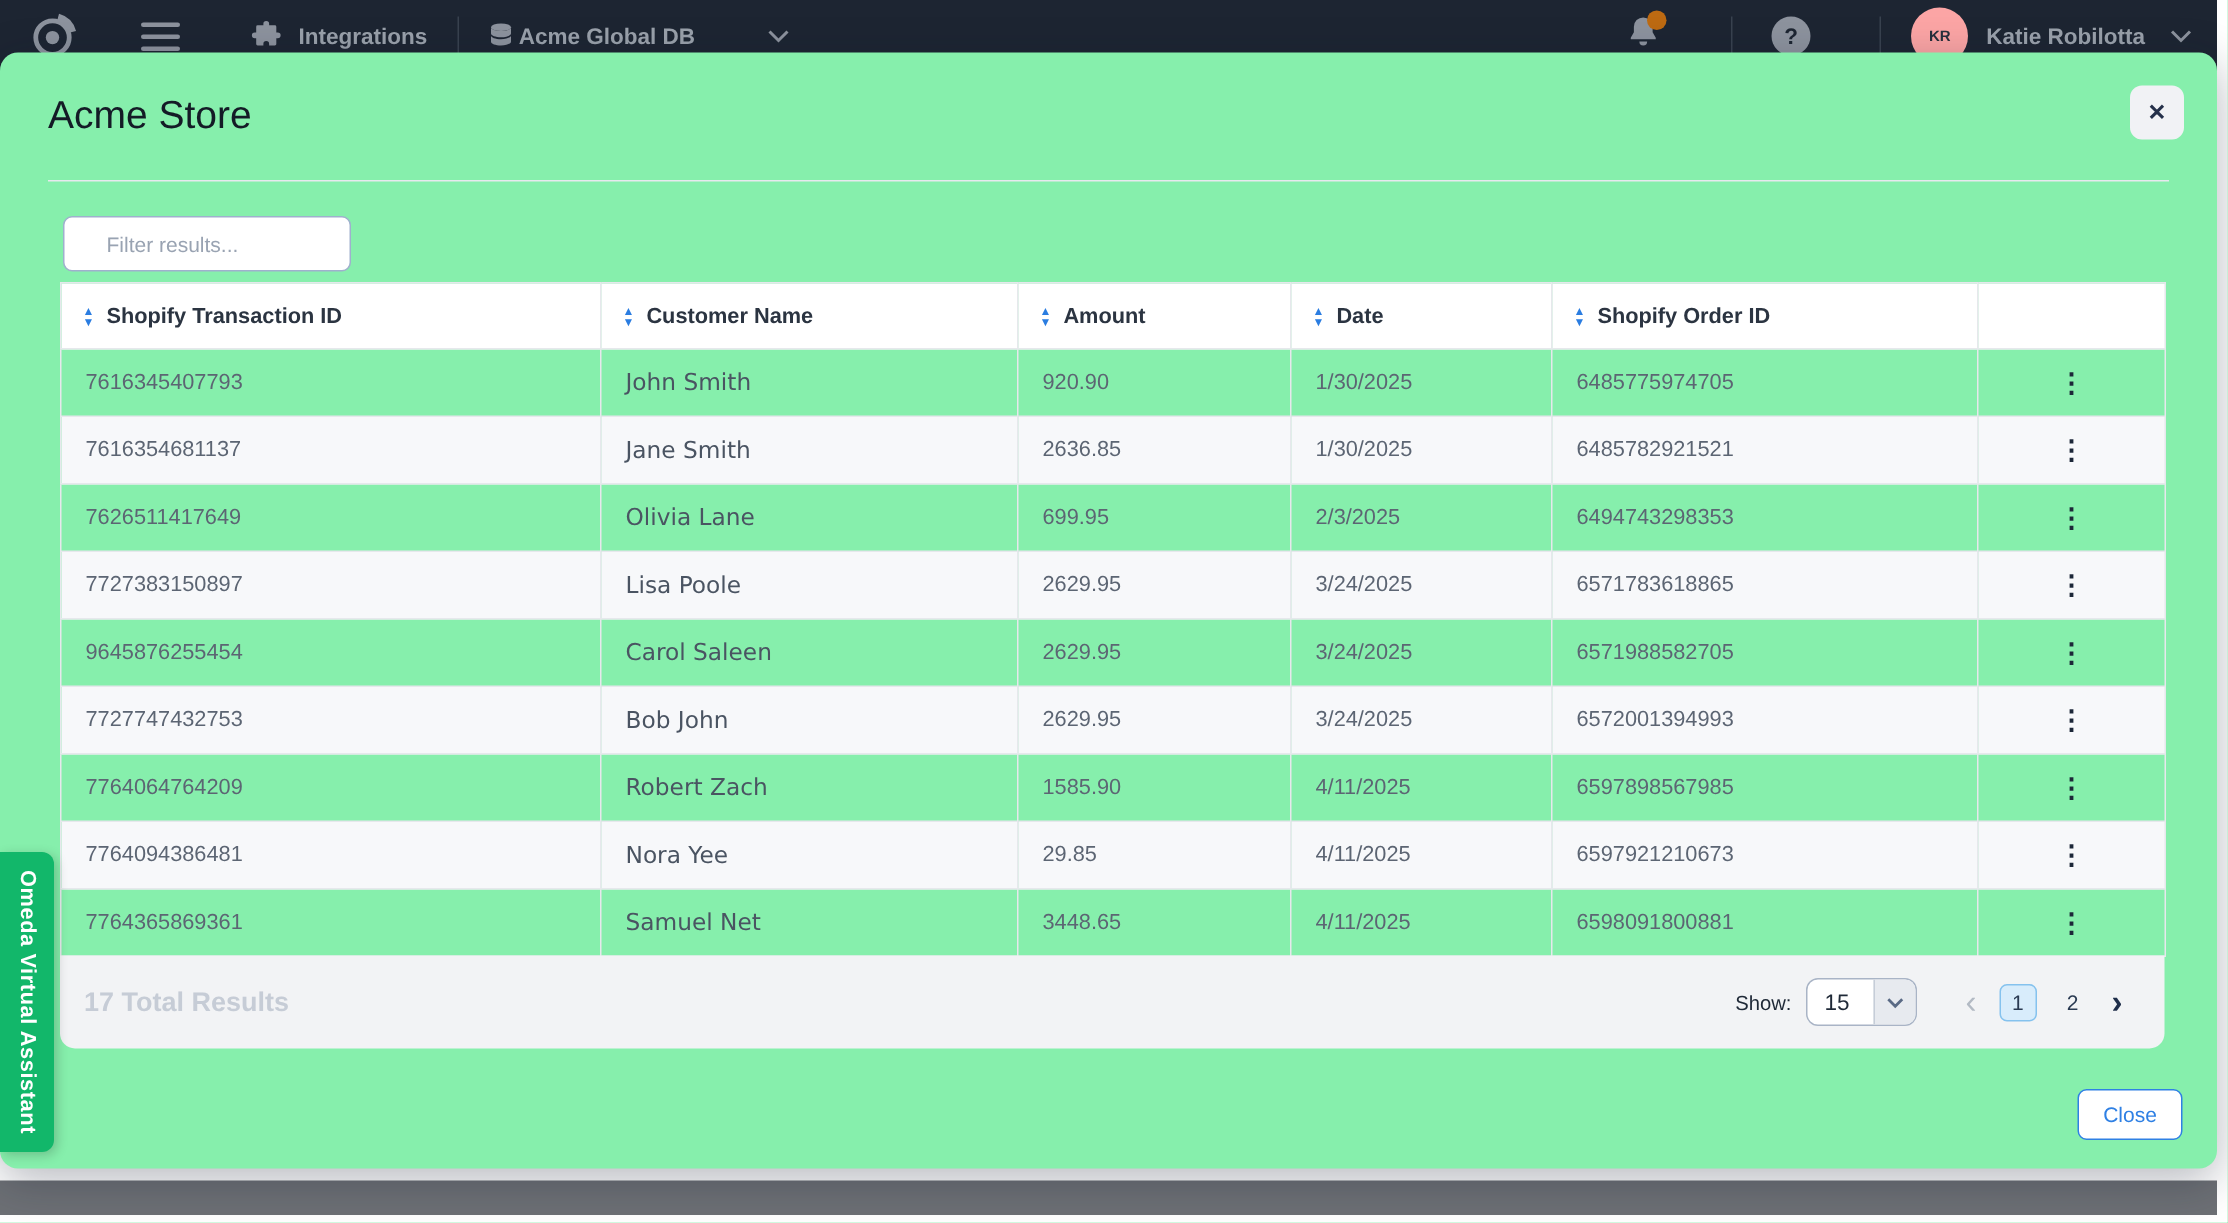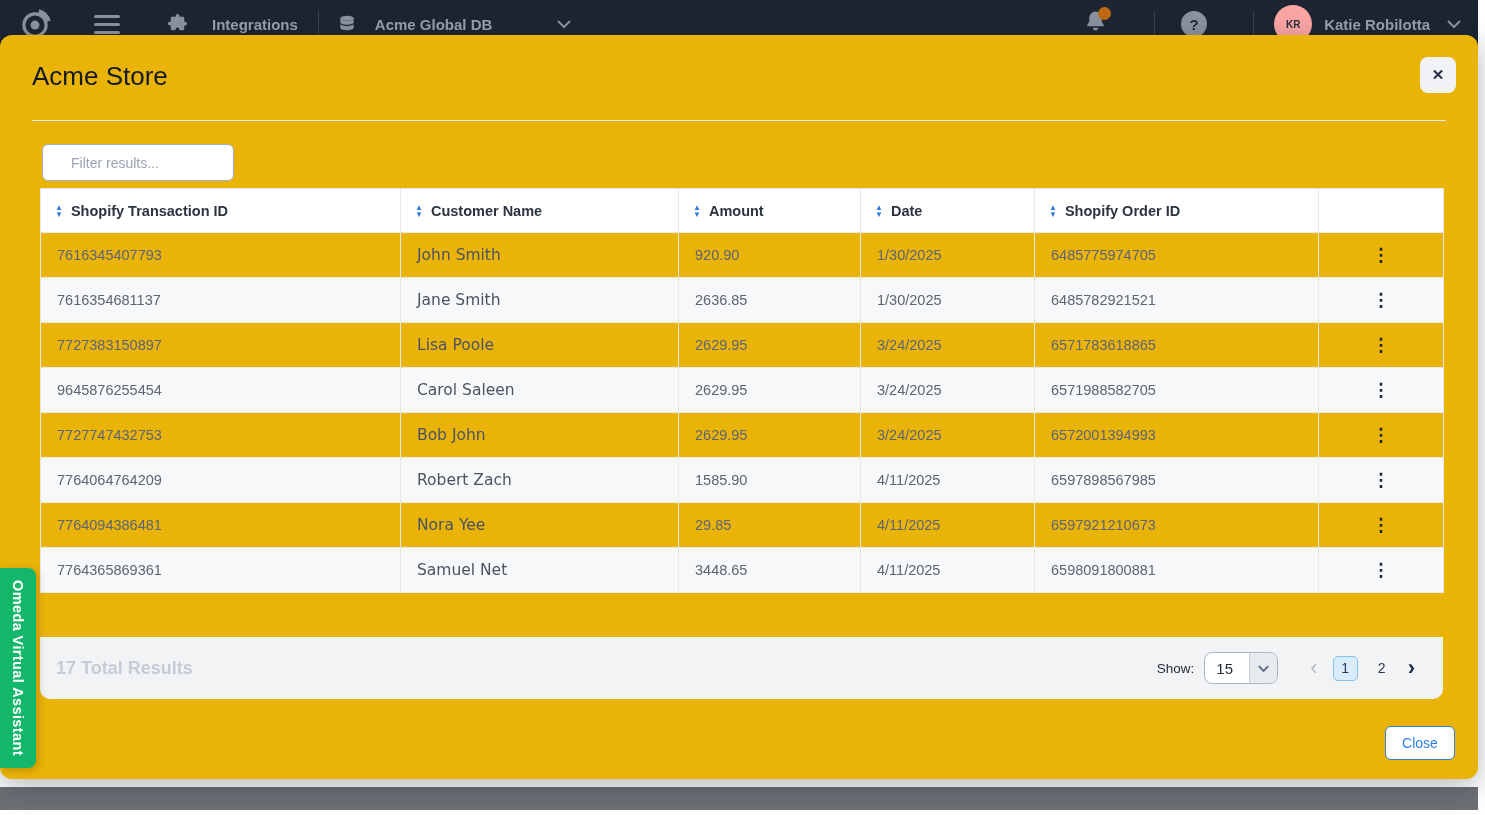--- a/index.html
+++ b/index.html
@@ -14,23 +14,23 @@
   
   .topbar {
     position:absolute; top:0; left:0; width:1478px; height:48px;
     background:#1d2532; display:flex; align-items:center; z-index:1;
   }
   .tb-left { display:flex; align-items:center; padding-left:18px; }
   .tb-right { margin-left:auto; display:flex; align-items:center; padding-right:16px; }
   .tb-text { color:#9aa1ab; font-size:15px; font-weight:600; }
   .hamburger { margin-left:42px; display:flex; flex-direction:column; gap:5px; cursor:pointer; }
   .hamburger span { display:block; width:26px; height:3px; background:#8d939e; border-radius:2px; }
-  .nav-item { margin-left:46px; display:flex; align-items:center; gap:23px; cursor:pointer; }
+  .nav-item { margin-left:46px; display:flex; align-items:center; gap:10px; cursor:pointer; }
   .tb-divider { width:1px; height:26px; background:#39424f; margin-left:20px; }
-  .db-group { margin-left:18px; display:flex; align-items:center; gap:18px; cursor:pointer; }
+  .db-group { margin-left:18px; display:flex; align-items:center; gap:2px; cursor:pointer; }
   .db-caret { margin-left:46px; }
   .bell-wrap { position:relative; margin-right:26px; cursor:pointer; }
   .bell-dot { position:absolute; top:-2px; right:-3px; width:13px; height:13px; border-radius:50%; background:#bd6a12; }
   .help-circle {
     margin:0 26px; width:26px; height:26px; border-radius:50%;
     background:#8d939e; color:#1d2532; font-size:15px; font-weight:700;
     display:flex; align-items:center; justify-content:center; cursor:pointer;
   }
   .avatar {
     margin-left:20px; width:38px; height:38px; border-radius:50%;
@@ -39,21 +39,21 @@
   }
   .user-name { margin-left:12px; }
   .user-caret { margin-left:16px; }
 
   
   .backdrop-bar { position:absolute; top:787px; left:0; width:1478px; height:23px; background:#6d7075; z-index:1; }
 
   
   .modal {
     position:absolute; top:35px; left:0; width:1478px; height:744px;
-    background:#eab308; border-radius:12px; z-index:10;
+    background:#86efac; border-radius:12px; z-index:10;
     box-shadow:0 8px 30px rgba(15,23,42,.30);
   }
   .m-title { position:absolute; top:26px; left:32px; font-size:26px; font-weight:500; color:#141b26; }
   .m-close {
     position:absolute; top:22px; right:22px; width:36px; height:36px;
     background:#f1f2f5; border:none; border-radius:8px; color:#25304a;
     font-size:15px; font-weight:700; cursor:pointer;
     display:flex; align-items:center; justify-content:center;
   }
   .m-divider { position:absolute; top:85px; left:32px; right:32px; height:1px; background:#e7e9ee; }
@@ -269,20 +269,30 @@
         <td>7616354681137</td>
         <td class="name">Jane Smith</td>
         <td>2636.85</td>
         <td>1/30/2025</td>
         <td>6485782921521</td>
         <td class="actions">
           <button class="kebab">⋮</button>
         </td>
       </tr>
           <tr>
+        <td>7626511417649</td>
+        <td class="name">Olivia Lane</td>
+        <td>699.95</td>
+        <td>2/3/2025</td>
+        <td>6494743298353</td>
+        <td class="actions">
+          <button class="kebab">⋮</button>
+        </td>
+      </tr>
+          <tr>
         <td>7727383150897</td>
         <td class="name">Lisa Poole</td>
         <td>2629.95</td>
         <td>3/24/2025</td>
         <td>6571783618865</td>
         <td class="actions">
           <button class="kebab">⋮</button>
         </td>
       </tr>
           <tr>

